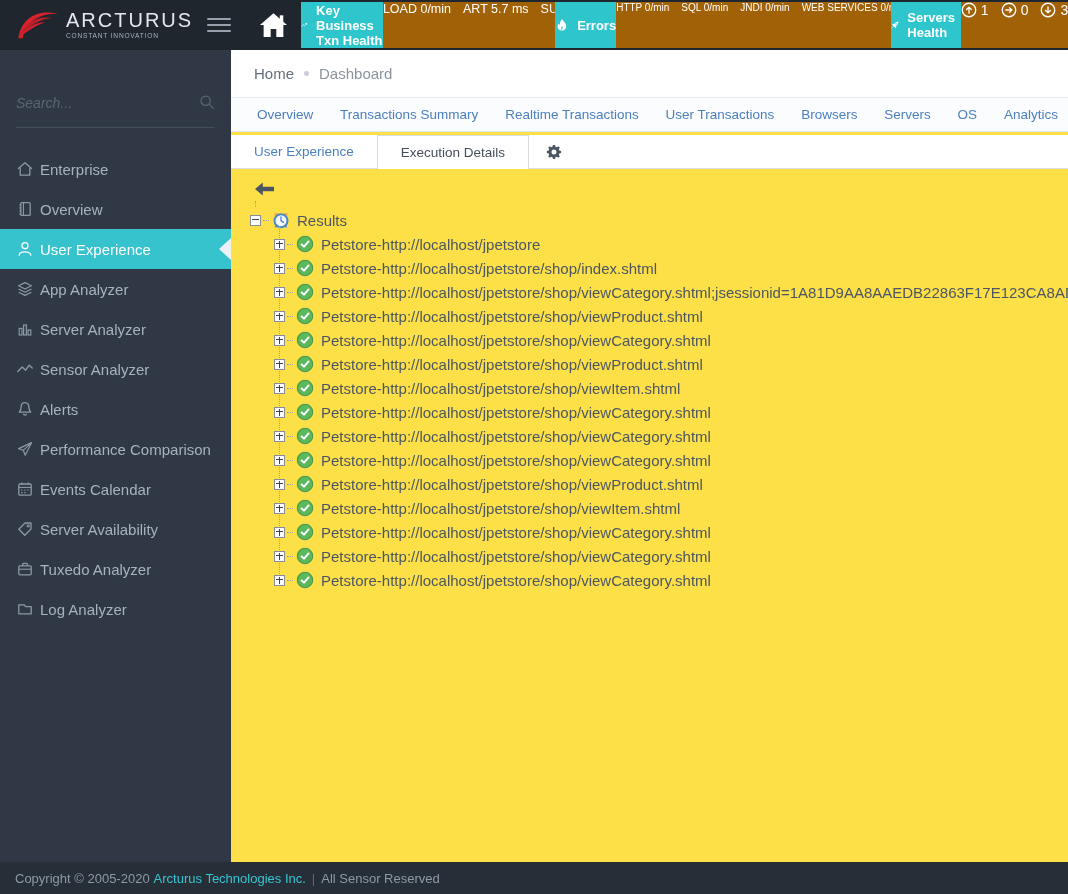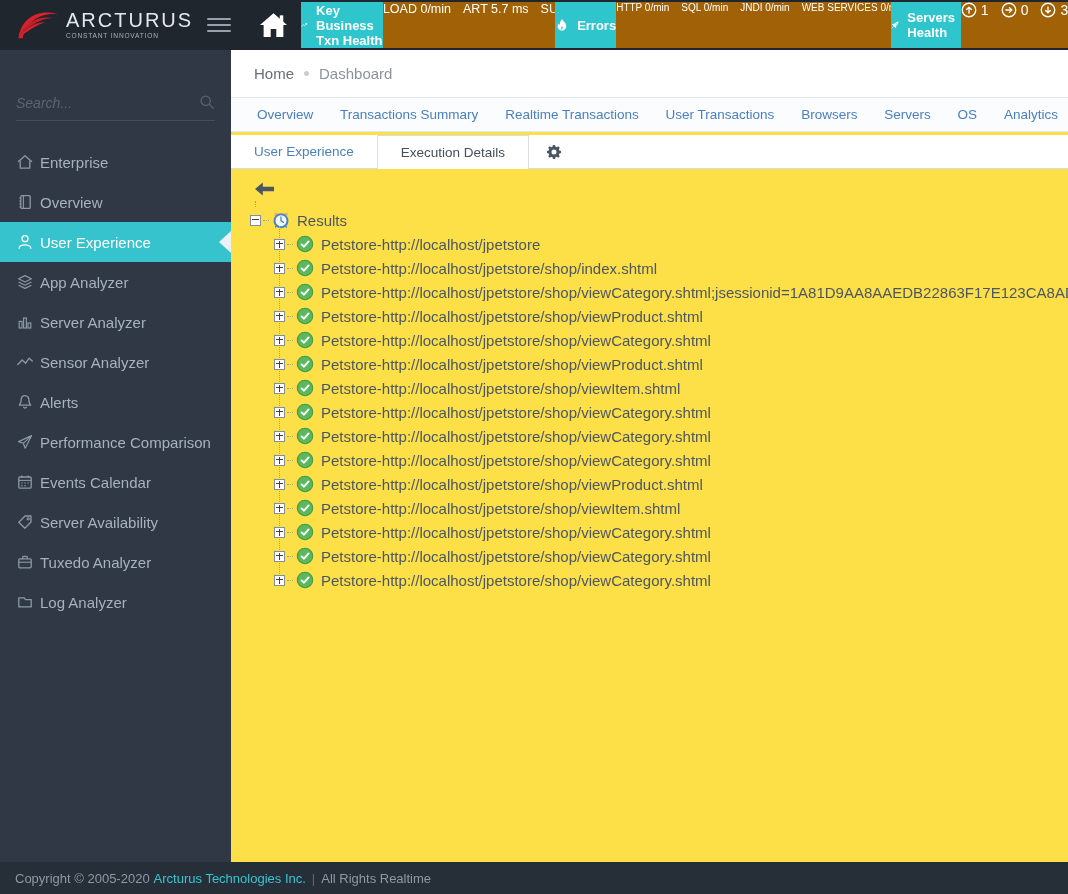--- a/index.html
+++ b/index.html
@@ -26,21 +26,21 @@
   .panel.p2 .panel-title svg, .panel.p3 .panel-title svg { width:14px; height:14px; }
   .panel-body { flex:1; background:#a16207; color:#fff; display:flex; align-items:flex-start; justify-content:center; gap:12px; font-size:12.5px; font-weight:normal; white-space:nowrap; }
   .panel.p2 .panel-body { gap:12px; font-size:10px; }
   .stat { display:flex; align-items:center; gap:4px; }
   .stat svg { width:16px; height:16px; }
   .stat .num { font-size:14px; }
 
   
   .middle { flex:1; display:flex; min-height:0; }
   .sidebar { flex:0 0 231px; background:#2f3844; position:relative; }
-  .search-wrap { margin:44px 16px 0 16px; position:relative; border-bottom:1px solid #454f5c; padding-bottom:8px; }
+  .search-wrap { margin:44px 16px 0 16px; position:relative; border-bottom:1px solid #454f5c; padding-bottom:15px; }
   .search-wrap input { background:transparent; border:none; outline:none; width:178px; color:#ccd3da; font-style:italic; font-size:14px; font-family:inherit; }
   .search-wrap input::placeholder { color:#5b6571; font-style:italic; }
   .search-wrap svg { position:absolute; right:0; top:0; width:16px; height:16px; color:#5b6571; }
   .nav { margin-top:21px; }
   .nav-item { height:40px; display:flex; align-items:center; padding-left:16px; color:#a7b2bf; font-size:15px; cursor:pointer; position:relative; }
   .nav-item svg { width:18px; height:18px; margin-right:6px; color:#8c98a6; flex:none; }
   .nav-item.active { background:#36c3ce; color:#fff; }
   .nav-item.active svg { color:#fff; }
   .nav-item.active::after { content:""; position:absolute; right:0; top:50%; transform:translateY(-50%);
       border-top:11px solid transparent; border-bottom:11px solid transparent; border-right:12px solid #edf0f4; }
@@ -592,16 +592,16 @@
           </div>
         </div>
       </div>
     </main>
   </div>
 
   <footer class="footer">
     <span>Copyright © 2005-2020</span>
     <a>Arcturus Technologies Inc.</a>
     <span class="sep">|</span>
-    <span>All Rights Realtime</span>
+    <span>All Sensor Reserved</span>
   </footer>
 
 </div>
 
 </body></html>

